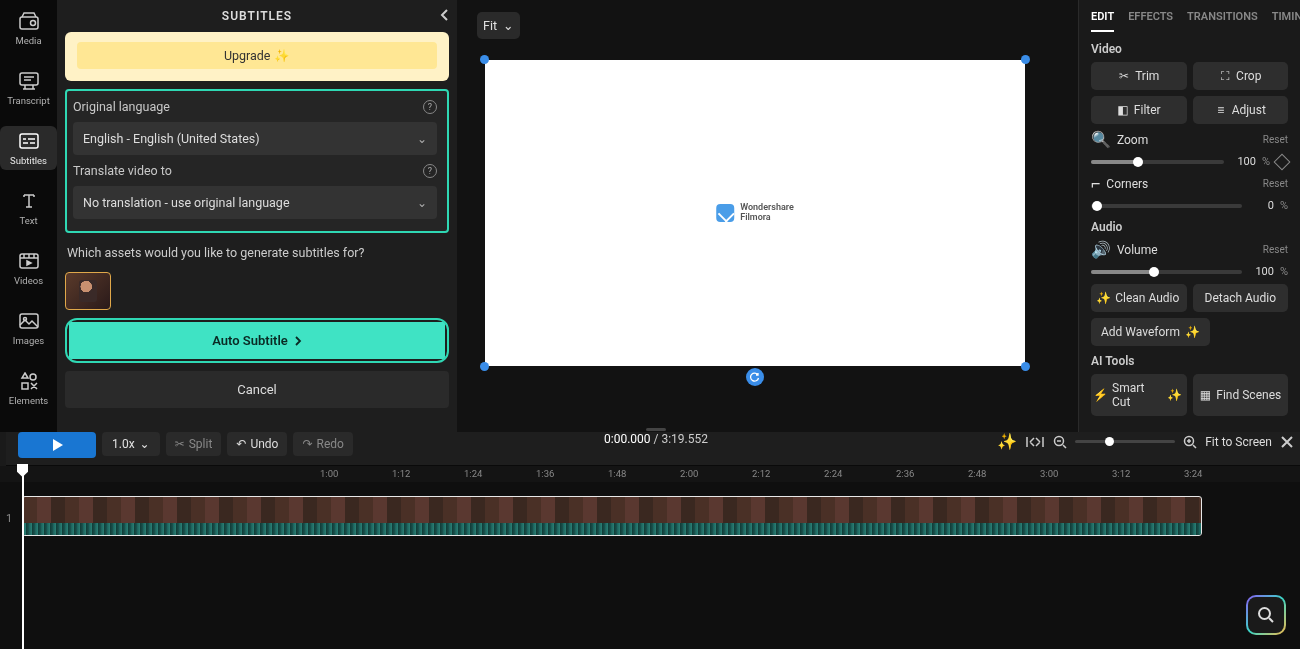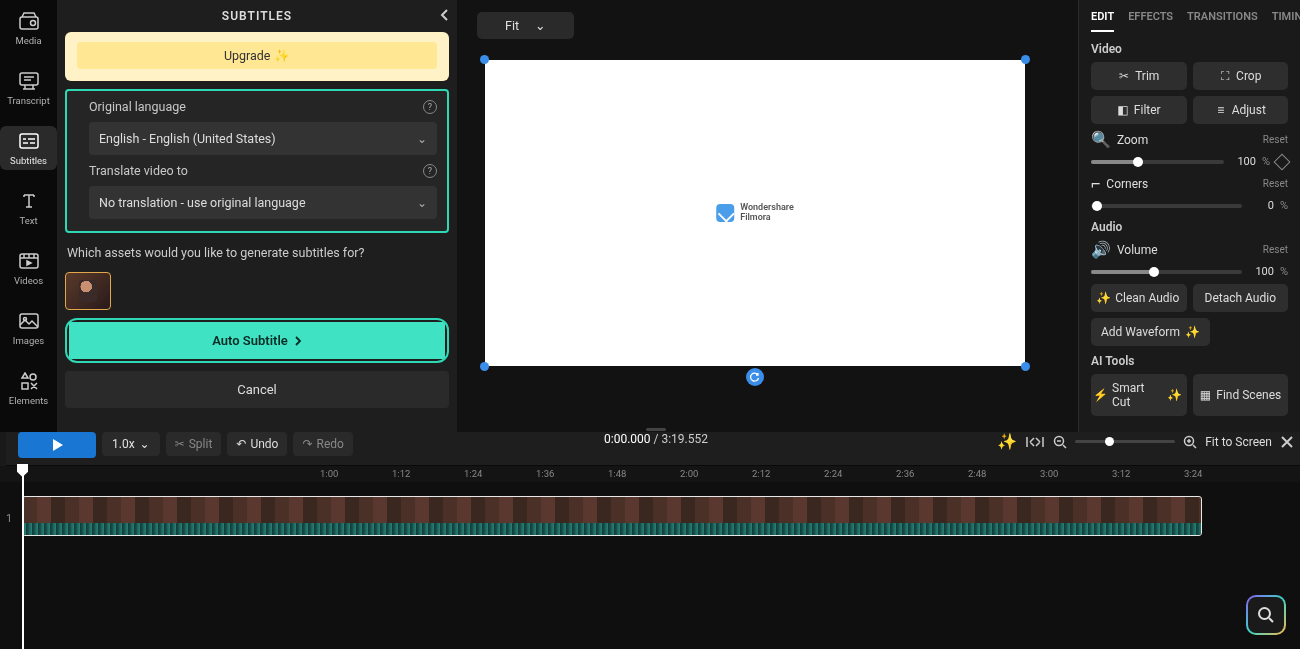--- a/index.html
+++ b/index.html
@@ -12,34 +12,34 @@
 .nav-item .nav-label { font-size:9.5px; color:#b0b0b0; text-align:center; }
 .nav-item.active .nav-label { color:#e8e8e8; }
 
 .panel { width:400px; background:#1e1e1e; display:flex; flex-direction:column; position:relative; }
 .panel-header { height:32px; display:flex; align-items:center; justify-content:center; position:relative; font-size:12px; font-weight:600; letter-spacing:1px; color:#ddd; }
 .collapse { position:absolute; right:6px; top:8px; cursor:pointer; }
 .panel-body { padding:0 8px 10px 8px; overflow-y:auto; flex:1; display:flex; flex-direction:column; gap:8px; }
 .upgrade-box { background:#fff2c6; border-radius:6px; padding:10px 12px 12px 12px; color:#333; }
 .upgrade-text { font-size:12.5px; margin-bottom:8px; }
 .upgrade-btn { background:#ffe794; border-radius:4px; padding:6px; text-align:center; font-size:12.5px; color:#333; cursor:pointer; display:flex; justify-content:center; align-items:center; gap:4px;}
-.group { border:2px solid #2fd8b4; border-radius:4px; padding:8px 10px 12px 22px; background:#252525; display:flex; flex-direction:column; gap:8px; }
+.group { border:2px solid #2fd8b4; border-radius:4px; padding:8px 10px 12px 6px; background:#252525; display:flex; flex-direction:column; gap:8px; }
 .row-label { display:flex; justify-content:space-between; align-items:center; font-size:12.5px; color:#c8c8c8; }
 .help-icon { width:14px; height:14px; border:1px solid #888; border-radius:50%; display:flex; align-items:center; justify-content:center; font-size:9px; color:#aaa; }
 .select { background:#333; border-radius:4px; padding:9px 10px; display:flex; justify-content:space-between; align-items:center; font-size:12.5px; color:#ddd; cursor:pointer; }
 .select .chev { font-size:12px; color:#aaa; }
 .assets-q { font-size:12.5px; color:#ccc; padding:4px 2px; }
 .thumb { width:46px; height:38px; border:1.5px solid #e0a84a; border-radius:4px; background:linear-gradient(135deg,#5a3a2a,#2a1a1a); cursor:pointer; position:relative; }
 .thumb::after{content:"";position:absolute;left:30%;top:20%;width:40%;height:60%;background:radial-gradient(circle at 40% 30%,#c89070 30%,transparent 31%),linear-gradient(#3a2a28,#3a2a28);border-radius:3px;}
 .auto-btn-wrap { border:2px solid #2fd8b4; border-radius:12px; padding:2px; }
 .auto-btn { background:#3fe3c4; color:#0a2a24; padding:11px; text-align:center; font-size:13px; font-weight:600; border-radius:2px; cursor:pointer; display:flex; justify-content:center; align-items:center; gap:6px; }
 .cancel-btn { background:#2a2a2a; padding:11px; text-align:center; font-size:13px; color:#ddd; border-radius:4px; cursor:pointer; }
 
 .canvas-zone { flex:1; background:#121212; position:relative; display:flex; flex-direction:column; }
-.fit-dd { position:absolute; top:12px; left:20px; background:#2a2a2a; border-radius:5px; padding:6px 28px; font-size:12.5px; display:flex; align-items:center; gap:16px; cursor:pointer; }
+.fit-dd { position:absolute; top:12px; left:20px; background:#2a2a2a; border-radius:5px; padding:6px 6px; font-size:12.5px; display:flex; align-items:center; gap:6px; cursor:pointer; }
 .canvas { position:absolute; top:60px; left:28px; width:540px; height:306px; background:#fff; border-radius:2px; }
 .canvas .logo { position:absolute; top:50%; left:50%; transform:translate(-50%,-50%); display:flex; align-items:center; gap:6px; }
 .canvas .logo-mark { width:18px; height:18px; background:#4a9de8; border-radius:4px; position:relative; }
 .canvas .logo-mark::after{content:"";position:absolute;left:4px;top:4px;width:10px;height:10px;border:2px solid #fff;border-top:none;border-right:none;transform:rotate(-45deg);}
 .canvas .logo-text { font-size:9px; color:#555; line-height:1.1; font-weight:600;}
 .sel-handle { width:9px; height:9px; background:#3a8de8; border-radius:50%; position:absolute; }
 .refresh-badge { width:18px; height:18px; background:#3a8de8; border-radius:50%; position:absolute; left:50%; bottom:-20px; transform:translateX(-50%); display:flex; align-items:center; justify-content:center; }
 .panel-drag { position:absolute; right:-6px; top:190px; width:3px; height:30px; background:#444; border-radius:2px; }
 
 .right-panel { width:222px; background:#1a1a1a; border-left:1px solid #2a2a2a; display:flex; flex-direction:column; overflow:hidden; }

